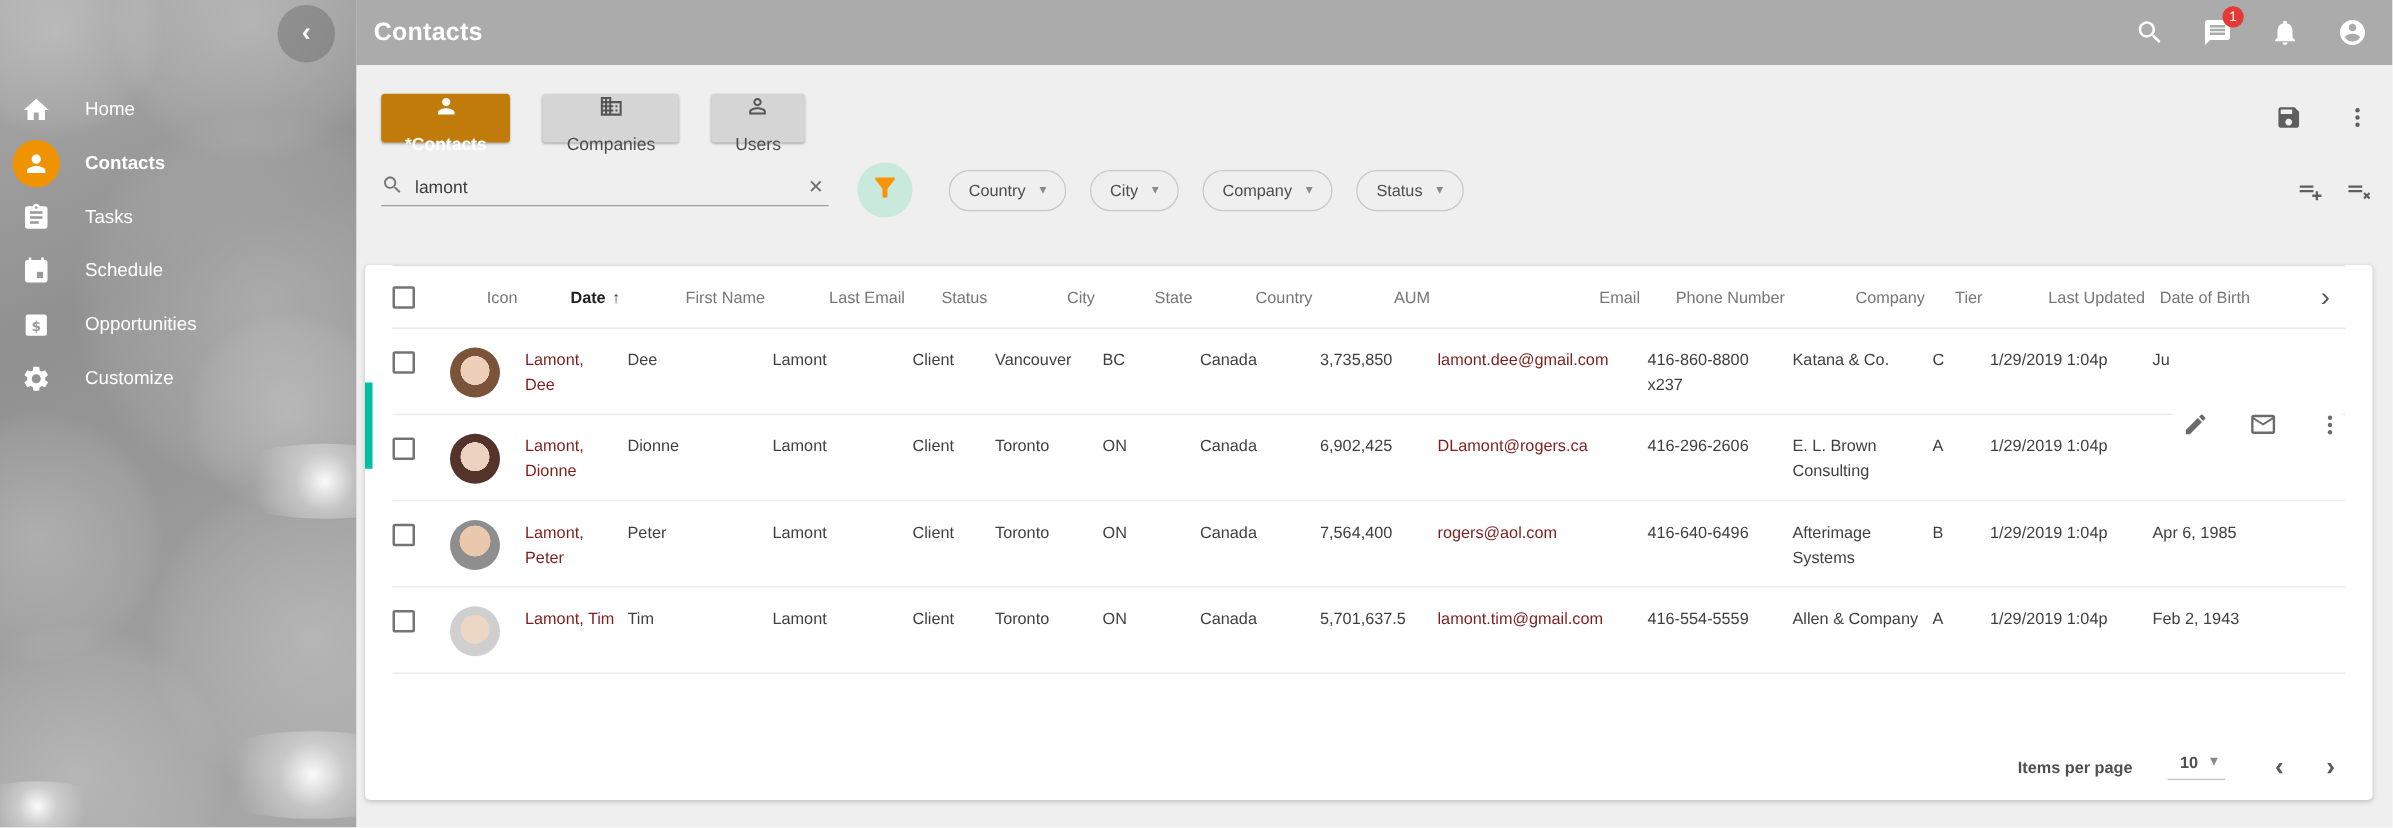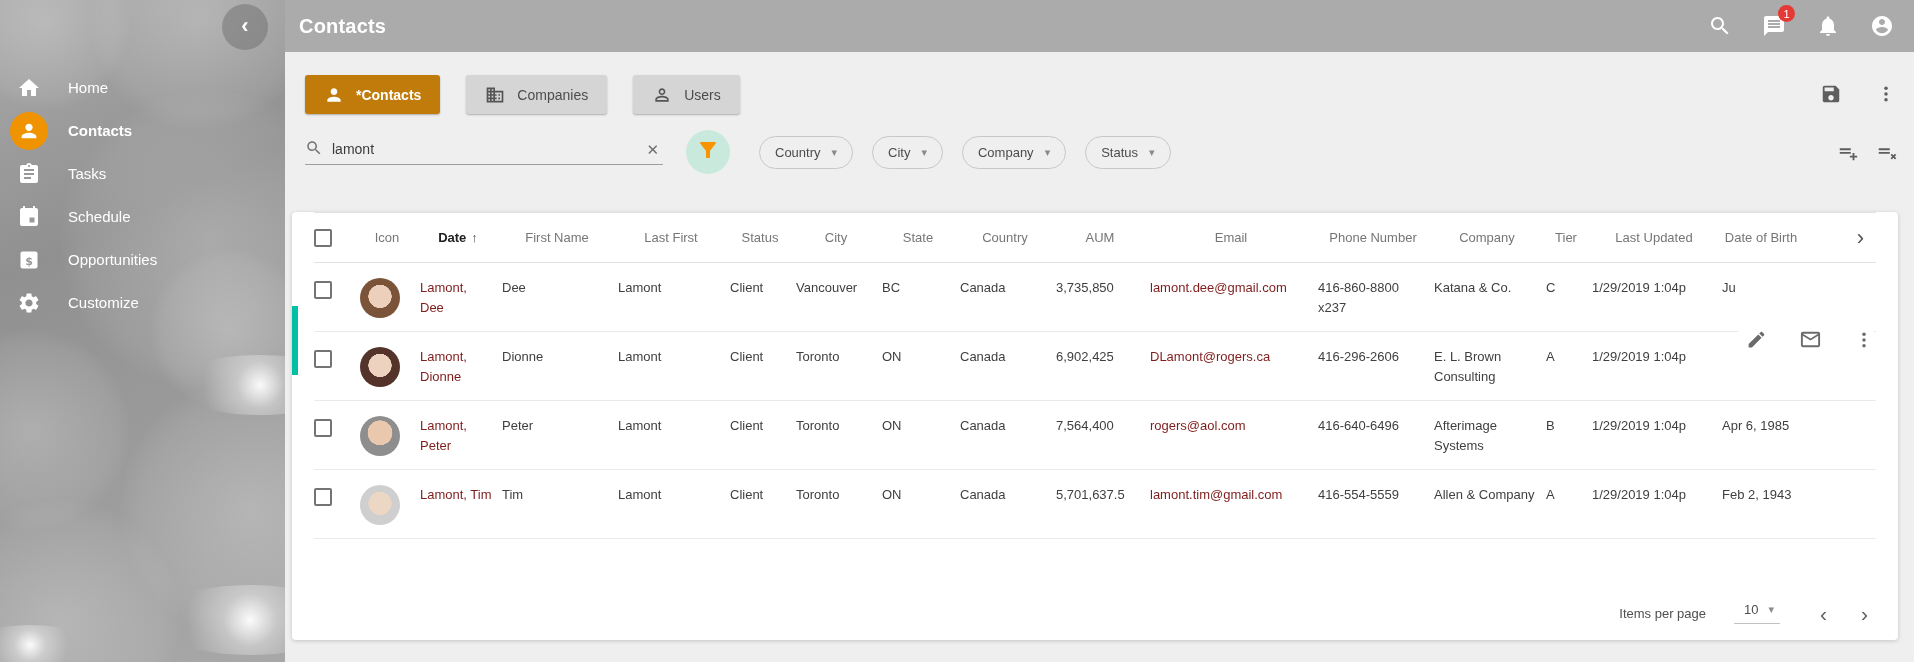--- a/index.html
+++ b/index.html
@@ -35,21 +35,21 @@
   .tb-icon { position:relative; width:24px; height:24px; cursor:pointer; }
   .tb-icon svg { display:block; }
   .badge { position:absolute; top:-9px; right:-9px; min-width:17px; height:17px; border-radius:50%; background:#e53935;
     color:#fff; font-size:11px; display:flex; align-items:center; justify-content:center; }
 
   
   .content { position:absolute; left:285px; top:52px; right:0; bottom:0; background:#efefef; }
 
   .tabs-row { position:absolute; top:23px; left:20px; display:flex; gap:26px; }
   .tab-btn { height:39px; display:flex; align-items:center; gap:12px; padding:0 19px; background:#d5d5d5; color:#4c4c4c;
-    font-size:14px; border-radius:3px; box-shadow:0 1px 2px rgba(0,0,0,.28); cursor:pointer; }
+    font-size:14px; border-radius:3px; box-shadow:0 1px 2px rgba(0,0,0,.28); cursor:pointer;flex-direction:column; }
   .tab-btn svg { display:block; }
   .tab-btn.active { background:#c17b0a; color:#fff; font-weight:bold; }
   .tabs-right { position:absolute; top:31px; right:18px; display:flex; gap:34px; align-items:center; }
   .gi { cursor:pointer; } .gi svg { display:block; }
 
   .search-row { position:absolute; top:78px; left:20px; right:0; height:44px; display:flex; align-items:center; }
   .search-field { width:358px; display:flex; align-items:flex-end; gap:9px; border-bottom:1px solid #9e9e9e; padding-bottom:7px; cursor:text; }
   .search-field svg { display:block; }
   .search-value { flex:1; font-size:14px; color:#3b3b3b; line-height:16px; }
   .clear-x { color:#6f6f6f; font-size:15px; padding:0 4px; cursor:pointer; line-height:14px; }
@@ -61,21 +61,21 @@
 
   
   .card { position:absolute; left:7px; right:16px; top:160px; bottom:22px; background:#fff; border-radius:4px;
     box-shadow:0 1px 4px rgba(0,0,0,.18); overflow:hidden; }
   .card-toolbar { height:44px; display:flex; align-items:center; padding:0 26px; }
   .summary { font-size:13px; color:#4f4f4f; }
   .toolbar-icons { margin-left:auto; display:flex; align-items:center; gap:32px; }
   .plus-glyph { font-size:26px; color:#6f6f6f; font-weight:400; line-height:20px; cursor:pointer; }
 
   table { width:1562px; margin:0 22px; border-collapse:collapse; table-layout:fixed; }
-  th { font-weight:normal; color:#767676; font-size:13px; text-align:center; height:50px; vertical-align:middle;
+  th { font-weight:normal; color:#767676; font-size:13px; text-align:right; height:50px; vertical-align:middle;
     border-top:1px solid #e3e3e3; border-bottom:1px solid #e3e3e3; padding-right:6px; }
   th.name-col { color:#212121; font-weight:bold; }
   .sort-arrow { color:#444; font-size:13px; margin-left:5px; }
   td { height:69px; vertical-align:top; padding-top:15px; padding-right:8px; font-size:13px; color:#3f3f3f;
     line-height:20px; border-bottom:1px solid #eaeaea; }
   td.muted { color:#7f1d1d; }
   .cb { width:18px; height:18px; border:2px solid #747474; border-radius:2px; cursor:pointer; }
   td .cb { margin-top:3px; }
   .avatar { width:40px; height:40px; border-radius:50%; }
   .av1 { background:radial-gradient(circle at 50% 46%, #ecd0bc 0 39%, #7b5339 40% 100%); }
@@ -83,21 +83,21 @@
   .av3 { background:radial-gradient(circle at 50% 42%, #e9c8ae 0 40%, #8e8e8e 41% 100%); }
   .av4 { background:radial-gradient(circle at 50% 46%, #ecd6c4 0 39%, #cfcfcf 40% 100%); }
   th.scroll-col { text-align:right; padding-right:12px; }
   .scroll-chevron { color:#555; font-size:22px; cursor:pointer; line-height:1; }
 
   .selected-bar { position:absolute; left:0; top:94px; width:6px; height:69px; background:#00bfa5; }
   .row-actions { position:absolute; top:116px; right:24px; display:flex; gap:32px; align-items:center; background:#fff; padding-left:8px; }
   .row-actions .gi svg { display:block; }
 
   .card-footer { position:absolute; left:0; right:0; bottom:0; height:54px; display:flex; align-items:center;
-    justify-content:flex-end; padding-right:30px; font-size:13px; color:#4f4f4f; }
+    justify-content:flex-end; padding-right:30px; font-size:13px; color:#4f4f4f;font-weight:bold; }
   .page-size { display:flex; align-items:center; gap:10px; border-bottom:1px solid #c2c2c2; padding:0 6px 6px 10px; margin-left:28px; cursor:pointer; }
   .pg-chevron { color:#5a5a5a; font-size:21px; cursor:pointer; line-height:1; }
   .pg-prev { margin-left:40px; } .pg-next { margin-left:34px; }
 </style>
 </head>
 <body>
 
 <div class="sidebar">
   <div class="bokeh b1"></div>
   <div class="bokeh b2"></div>
@@ -309,21 +309,21 @@
           <col>
       </colgroup>
       <thead>
         <tr>
           <th>
               <div class="cb"></div>
             </th>
           <th>Icon</th>
           <th class="name-col"><span>Date</span><span class="sort-arrow">↑</span></th>
           <th>First Name</th>
-          <th>Last First</th>
+          <th>Last Email</th>
           <th>Status</th>
           <th>City</th>
           <th>State</th>
           <th>Country</th>
           <th>AUM</th>
           <th>Email</th>
           <th>Phone Number</th>
           <th>Company</th>
           <th>Tier</th>
           <th>Last Updated</th>

